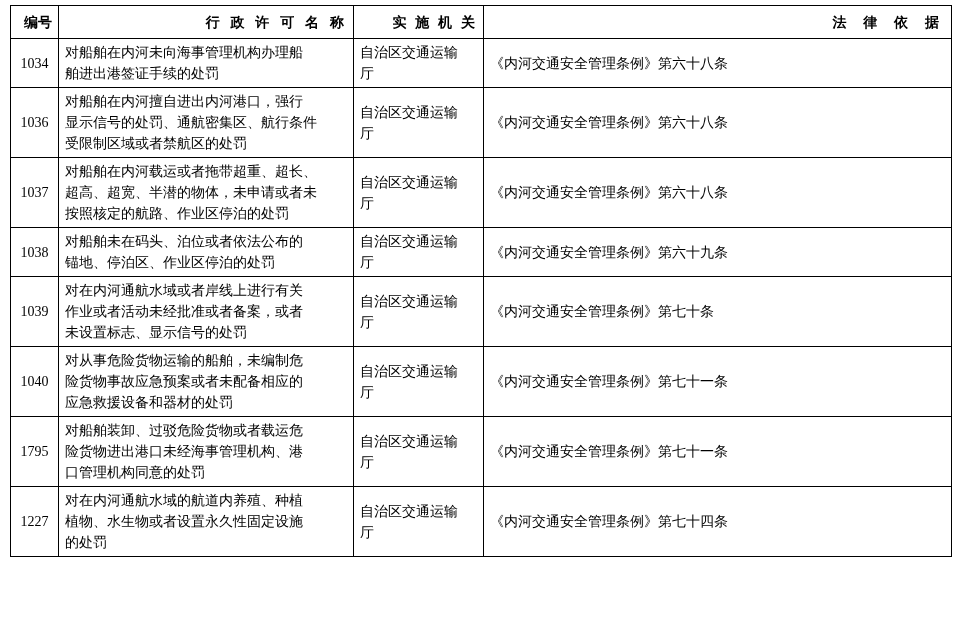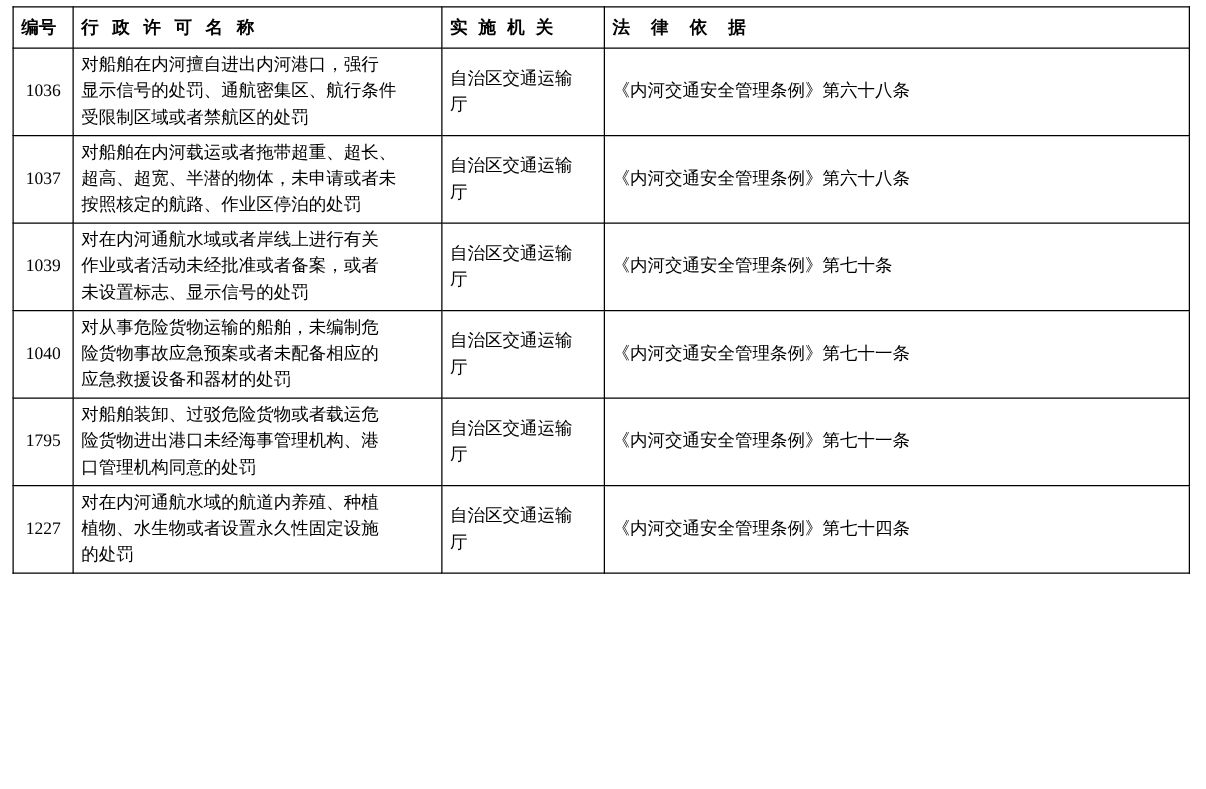--- a/index.html
+++ b/index.html
@@ -32,21 +32,21 @@
 
   table.permit-table th,
   table.permit-table td {
     border: 1px solid #000000;
     vertical-align: middle;
     padding: 3px 6px;
     font-size: 14px;
     line-height: 1.5;
   }
   thead th {
-    text-align: left;
+    text-align: right;
     font-weight: bold;
     height: 26px;
     padding: 2px 4px;
     font-size: 14.5px;
     letter-spacing: 0px;
     margin-left: 20px;
   }
   th.h-code { letter-spacing: 0px; }
   th.h-name { letter-spacing: 3px; }
   th.h-agency { letter-spacing: 2px; }
@@ -88,20 +88,34 @@
     <thead>
       <tr>
         <th class="h-code">编号</th>
         <th class="h-name">行 政 许 可 名 称</th>
         <th class="h-agency">实 施 机 关</th>
         <th class="h-law">法  律  依  据</th>
       </tr>
     </thead>
     <tbody>
       <tr>
+        <td class="code">1034</td>
+        <td class="name">
+            <span class="nm">对船舶在内河未向海事管理机构办理船
+舶进出港签证手续的处罚</span>
+          </td>
+        <td class="agency">
+            <span class="ag">自治区交通运输
+厅</span>
+          </td>
+        <td class="law">
+            <span class="lw">《内河交通安全管理条例》第六十八条</span>
+          </td>
+      </tr>
+      <tr>
         <td class="code">1036</td>
         <td class="name">
             <span class="nm">对船舶在内河擅自进出内河港口，强行
 显示信号的处罚、通航密集区、航行条件
 受限制区域或者禁航区的处罚</span>
           </td>
         <td class="agency">
             <span class="ag">自治区交通运输
 厅</span>
           </td>
@@ -118,20 +132,34 @@
           </td>
         <td class="agency">
             <span class="ag">自治区交通运输
 厅</span>
           </td>
         <td class="law">
             <span class="lw">《内河交通安全管理条例》第六十八条</span>
           </td>
       </tr>
       <tr>
+        <td class="code">1038</td>
+        <td class="name">
+            <span class="nm">对船舶未在码头、泊位或者依法公布的
+锚地、停泊区、作业区停泊的处罚</span>
+          </td>
+        <td class="agency">
+            <span class="ag">自治区交通运输
+厅</span>
+          </td>
+        <td class="law">
+            <span class="lw">《内河交通安全管理条例》第六十九条</span>
+          </td>
+      </tr>
+      <tr>
         <td class="code">1039</td>
         <td class="name">
             <span class="nm">对在内河通航水域或者岸线上进行有关
 作业或者活动未经批准或者备案，或者
 未设置标志、显示信号的处罚</span>
           </td>
         <td class="agency">
             <span class="ag">自治区交通运输
 厅</span>
           </td>

